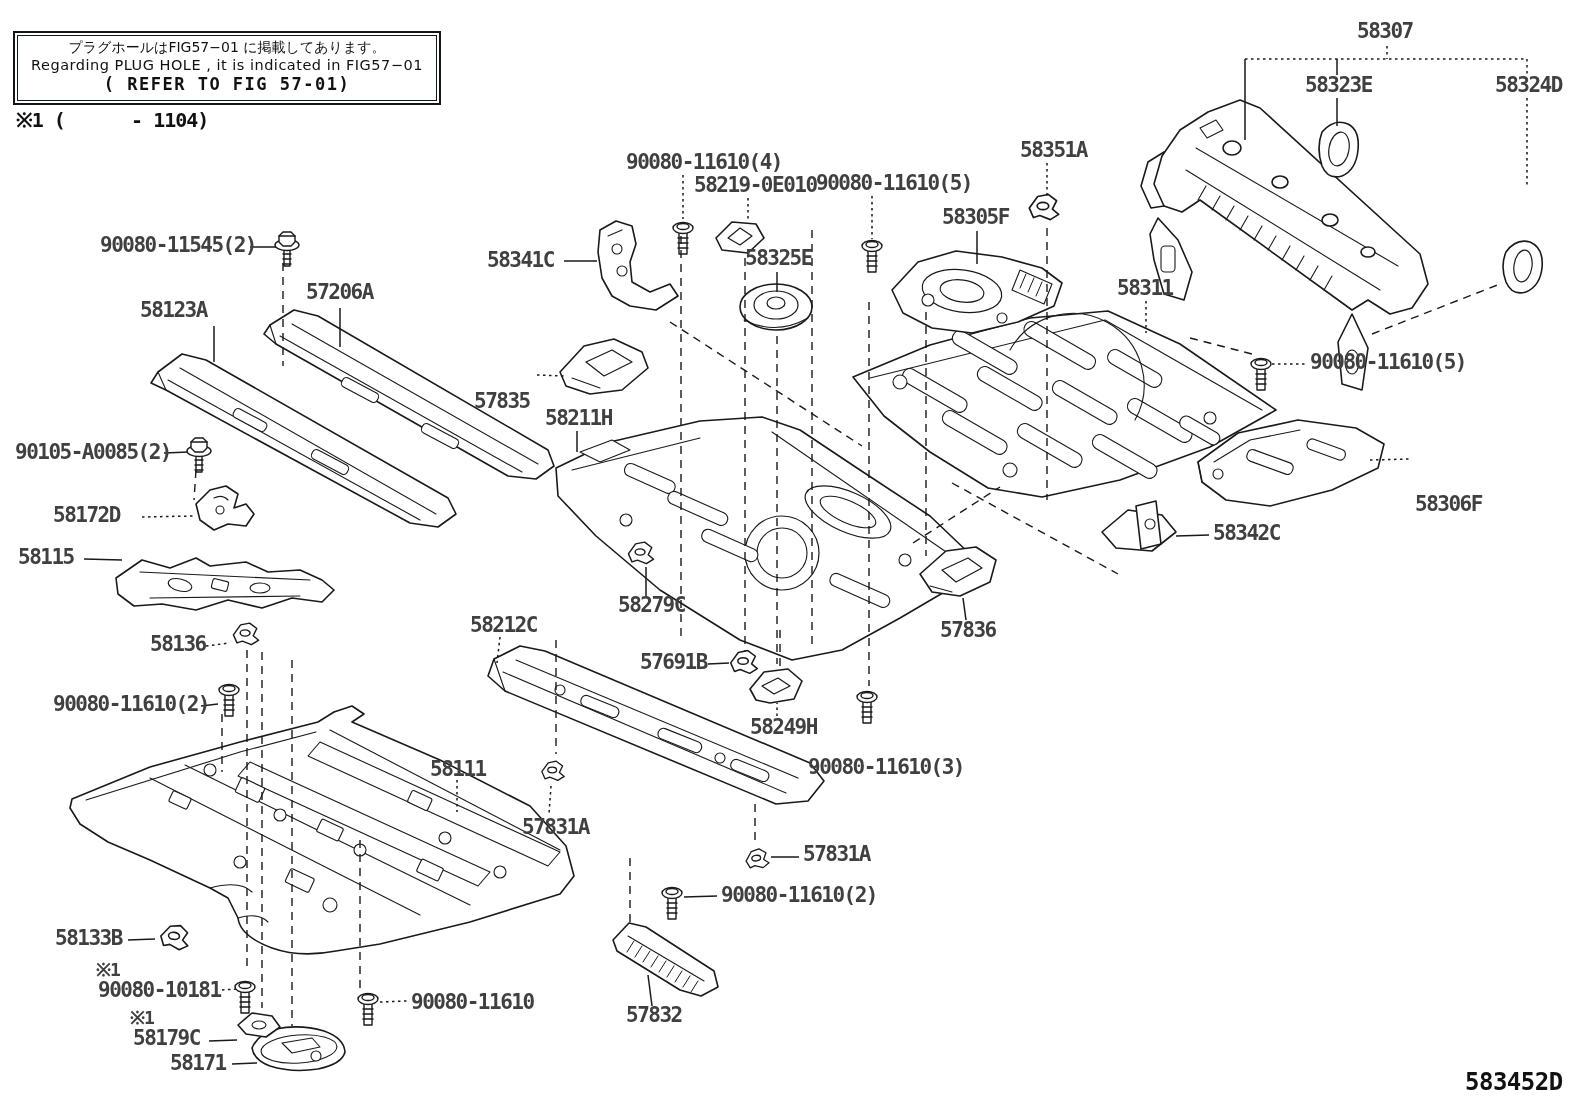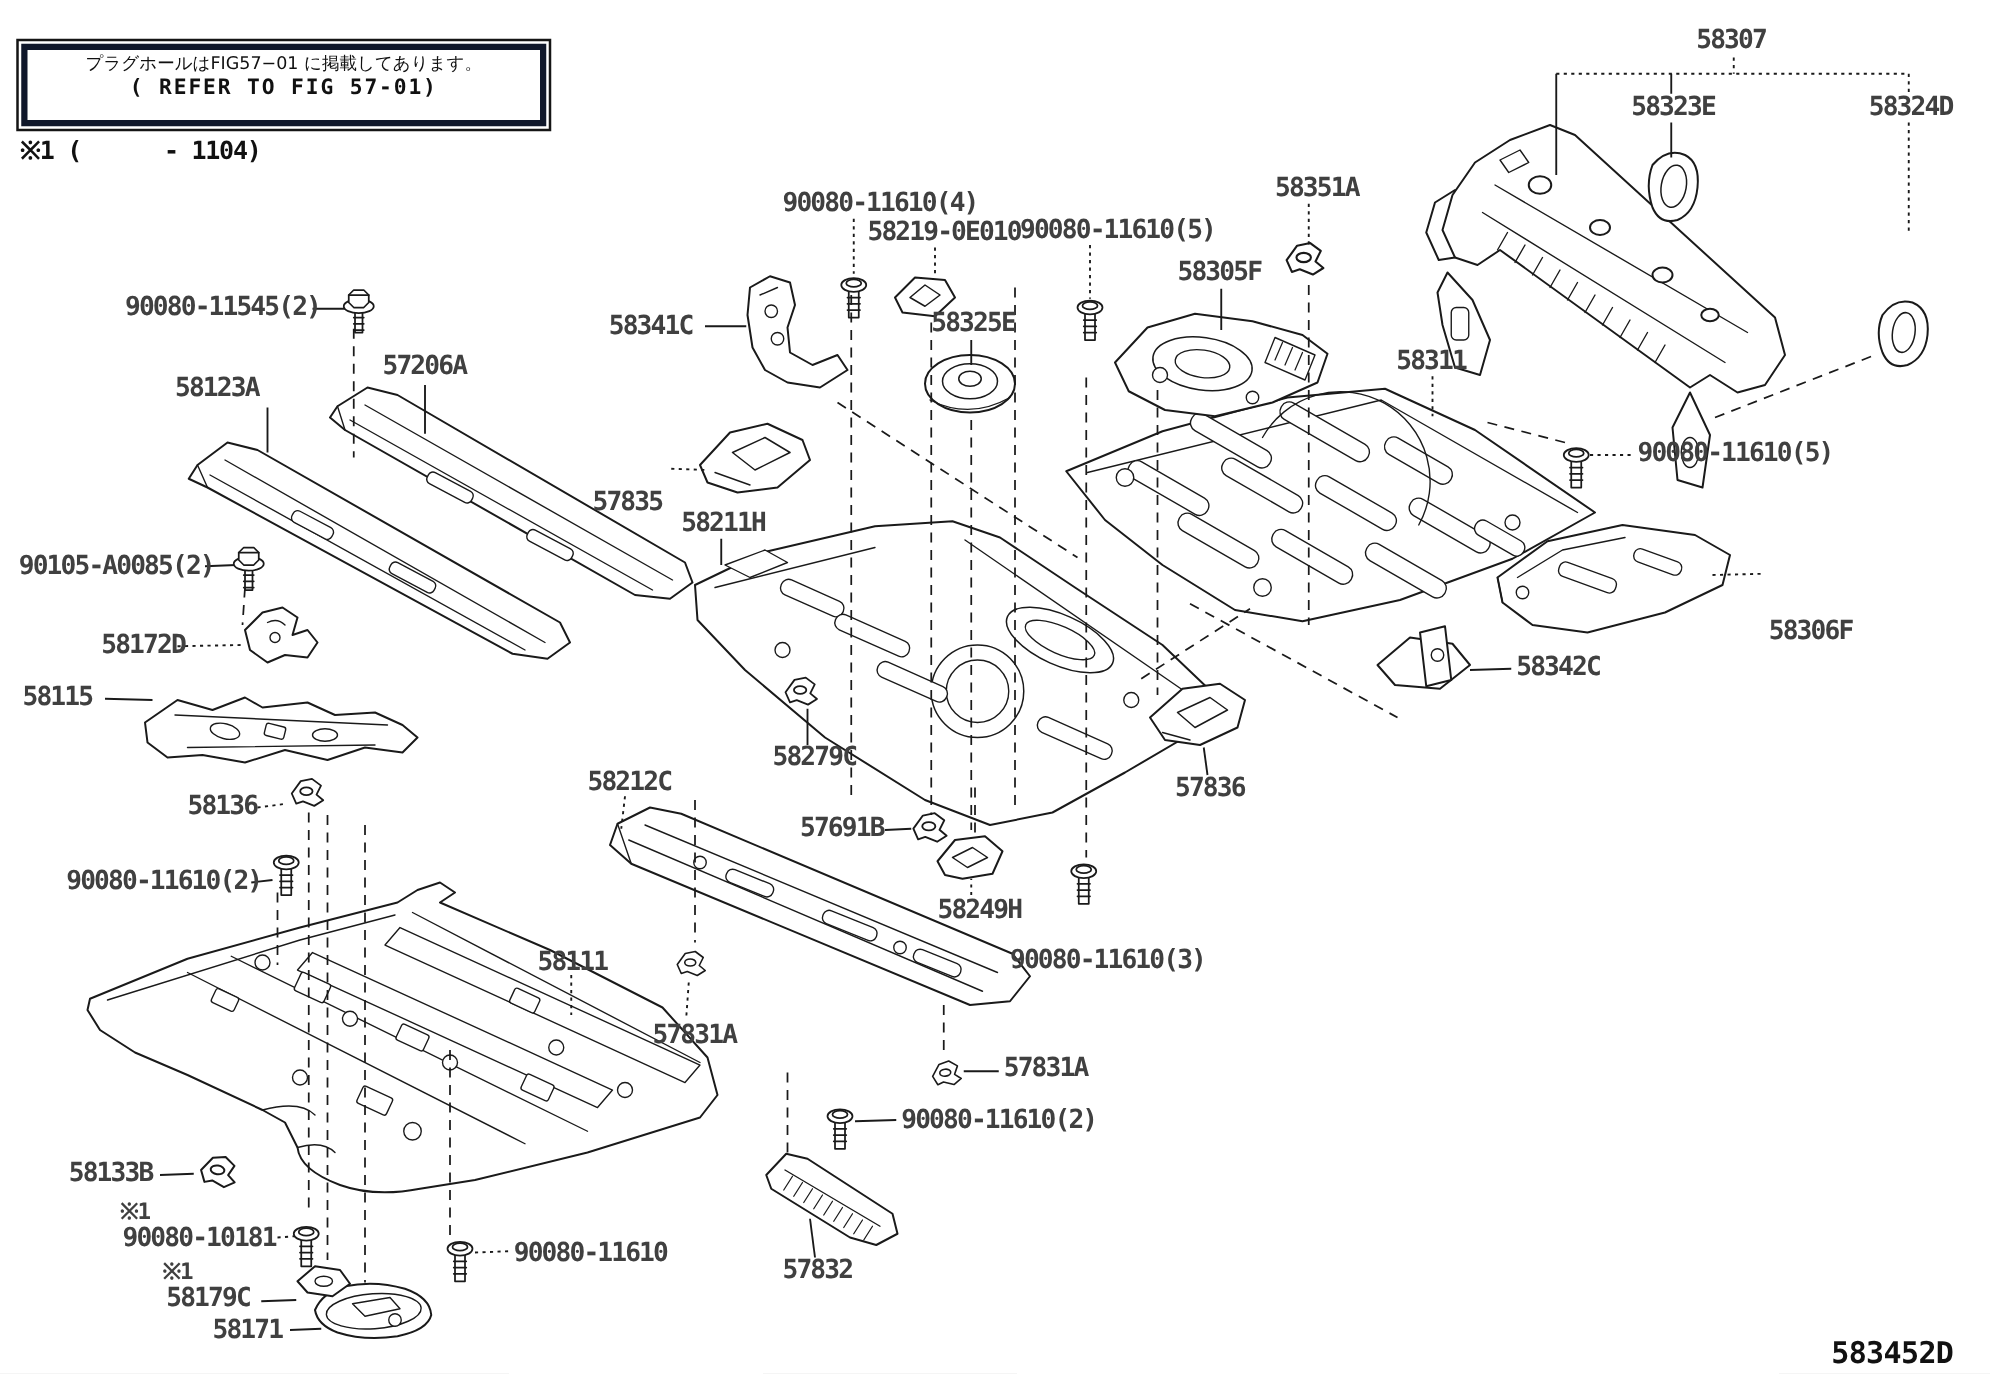--- a/index.html
+++ b/index.html
@@ -7,21 +7,21 @@
          font-family:"DejaVu Sans Mono","Liberation Mono",monospace;color:#111;}
   svg{position:absolute;left:0;top:0;}
   
   .plabel{position:absolute;font-weight:bold;font-size:21px;line-height:19px;
           letter-spacing:-1.5px;white-space:pre;color:#404040;cursor:default;}
   .plabel.small{font-size:18px;letter-spacing:-1px;}
   
   .notebox{position:absolute;left:13px;top:31px;width:424px;height:70px;
            border:2px solid #151515;background:#fff;}
   .notebox .inner{position:absolute;left:2px;top:2px;right:2px;bottom:2px;
-           border:5px solid #0f172a;text-align:center;padding-top:3px;}
+           border:1px solid #0f172a;text-align:center;padding-top:3px;}
   .nb-jp{font-family:"DejaVu Sans","Liberation Sans",sans-serif;font-size:14px;line-height:17px;}
   .nb-en{font-family:"DejaVu Sans","Liberation Sans",sans-serif;font-size:14.5px;line-height:18px;letter-spacing:0.5px;}
   .nb-ref{font-weight:bold;font-size:17px;line-height:21px;letter-spacing:1.5px;text-align:center;}
   .footnote{position:absolute;left:16px;top:106px;font-weight:bold;font-size:20px;
             letter-spacing:-1px;white-space:pre;}
   .diagcode{position:absolute;left:1465px;top:1068px;font-weight:bold;font-size:24px;
             letter-spacing:-0.5px;}
 </style>
 </head>
 <body>
@@ -380,32 +380,33 @@
         </g>
     <g transform="translate(368,999)">
           <use href="#bolt"></use>
         </g>
   </g>
 </svg>
 
 <div class="notebox">
   <div class="inner">
     <div class="nb-jp">プラグホールはFIG57−01 に掲載してあります。</div>
+    <div class="nb-en">Regarding PLUG HOLE , it is indicated in FIG57−01</div>
     <div class="nb-ref">( REFER TO FIG 57-01)</div>
   </div>
 </div>
 
 <div class="footnote">※1 (      - 1104)</div>
 
 <div id="callout-layer">
       <div class="plabel" style="left: 100px; top: 236px;">90080-11545(2)</div>
       <div class="plabel" style="left: 140px; top: 301px;">58123A</div>
       <div class="plabel" style="left: 306px; top: 283px;">57206A</div>
       <div class="plabel" style="left: 15px; top: 443px;">90105-A0085(2)</div>
-      <div class="plabel" style="left: 81px; top: 506px;">58172D</div>
+      <div class="plabel" style="left: 53px; top: 506px;">58172D</div>
       <div class="plabel" style="left: 18px; top: 548px;">58115</div>
       <div class="plabel" style="left: 150px; top: 635px;">58136</div>
       <div class="plabel" style="left: 53px; top: 695px;">90080-11610(2)</div>
       <div class="plabel" style="left: 430px; top: 760px;">58111</div>
       <div class="plabel" style="left: 55px; top: 929px;">58133B</div>
       <div class="plabel small" style="left: 96px; top: 960px;">※1</div>
       <div class="plabel" style="left: 98px; top: 981px;">90080-10181</div>
       <div class="plabel small" style="left: 130px; top: 1008px;">※1</div>
       <div class="plabel" style="left: 133px; top: 1029px;">58179C</div>
       <div class="plabel" style="left: 170px; top: 1054px;">58171</div>

